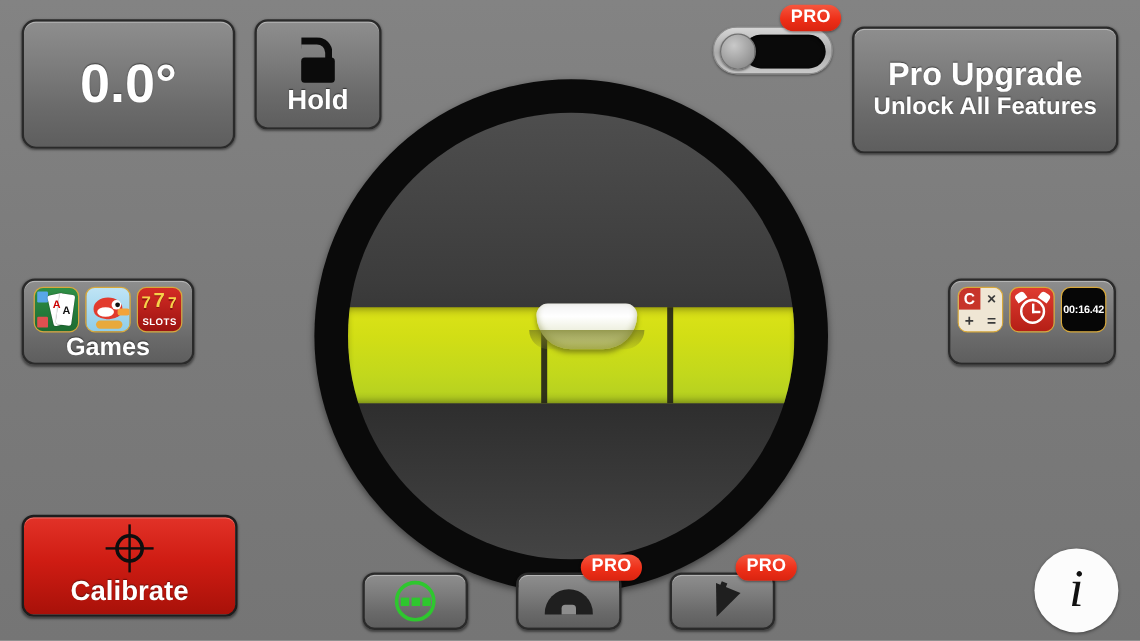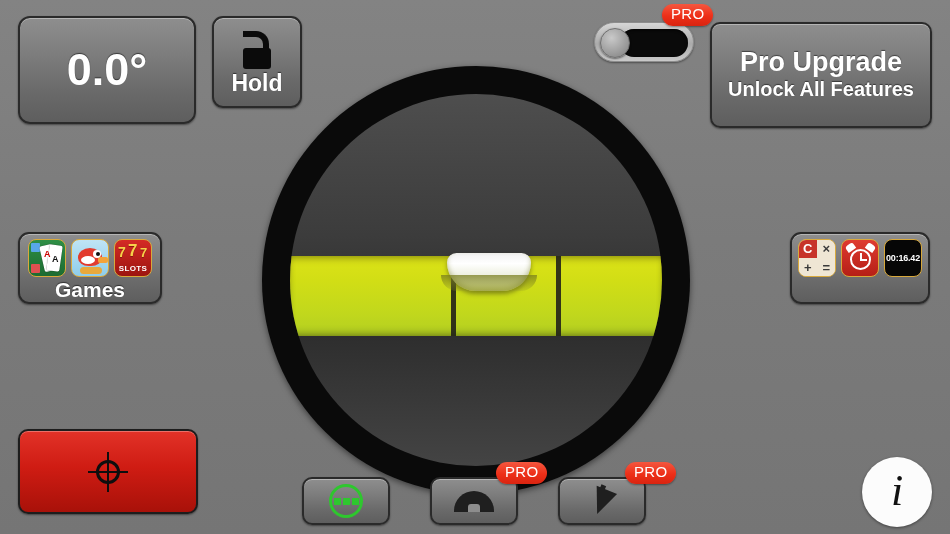--- a/index.html
+++ b/index.html
@@ -23,21 +23,21 @@
   }
 
   
   #angle-display{ left:18px; top:16px; width:178px; height:108px; }
   #angle-display .val{
     font-size:45px; font-weight:bold; letter-spacing:0px;
     text-shadow:0 -1px 1px rgba(0,0,0,.55);
   }
 
   
-  #hold-button{ left:212px; top:16px; width:90px; height:92px; border-radius:11px; }
+  #hold-button{ left:212px; top:16px; width:106px; height:92px; border-radius:11px; }
   #hold-button .lbl{ font-size:23px; font-weight:bold; line-height:1; margin-top:2px;
       text-shadow:0 -1px 1px rgba(0,0,0,.55);}
   .lock-ico{ width:42px; height:40px; position:relative; margin-bottom:1px; }
   .lock-ico .body{ position:absolute; left:7px; bottom:0; width:28px; height:21px;
       background:#0b0b0b; border-radius:3px; }
   .lock-ico .shk{ position:absolute; left:7px; bottom:18px; width:26px; height:20px;
       border:6px solid #0b0b0b; border-bottom:none; border-left:none;
       border-radius:0 13px 0 0; }
 
   
@@ -60,24 +60,23 @@
     border:1px solid #6f6f6f;
     box-shadow:0 1px 2px rgba(0,0,0,.5);
   }
   .unit-labels{ display:flex; justify-content:space-between; width:104px; margin:3px 0 0 -2px; }
   .unit-labels span{ font-size:17px; font-weight:bold; color:#fff;
       text-shadow:0 -1px 1px rgba(0,0,0,.5); }
 
   
   .pro-badge{
     background:linear-gradient(180deg,#f4573f 0%, #ee2f18 55%, #d92410 100%);
-    color:#fff; font-size:15px; font-weight:normal; letter-spacing:.3px;
+    color:#fff; font-size:15px; font-weight:bold; letter-spacing:.3px;
     padding:1px 9px 3px; border-radius:11px; line-height:1.2;
     box-shadow:0 1px 2px rgba(0,0,0,.4);
-    margin-left:12px;
   }
 
   
   #pro-upgrade-button{
     left:710px; top:22px; width:222px; height:106px; border-radius:10px;
     justify-content:center; padding-bottom:2px;
   }
   #pro-upgrade-button .t1{ font-size:27px; font-weight:bold; line-height:1.12;
       text-shadow:0 -1px 1px rgba(0,0,0,.5); }
   #pro-upgrade-button .t2,#pro-upgrade-button .t3{ font-size:20px; font-weight:bold;
@@ -354,17 +353,18 @@
   </div>
 </div>
 <div class="badge-pos pro-badge" id="pro-badge-plumb">PRO</div>
 
 <div class="abs mbtn" id="calibrate-button">
   <div class="target-ico">
     <div class="vl"></div>
       <div class="hl"></div>
       <div class="ring"></div>
   </div>
+  <div class="lbl">Calibrate</div>
 </div>
 
 <div class="abs" id="info-button">
   <span>i</span>
 </div>
 
 </body></html>

